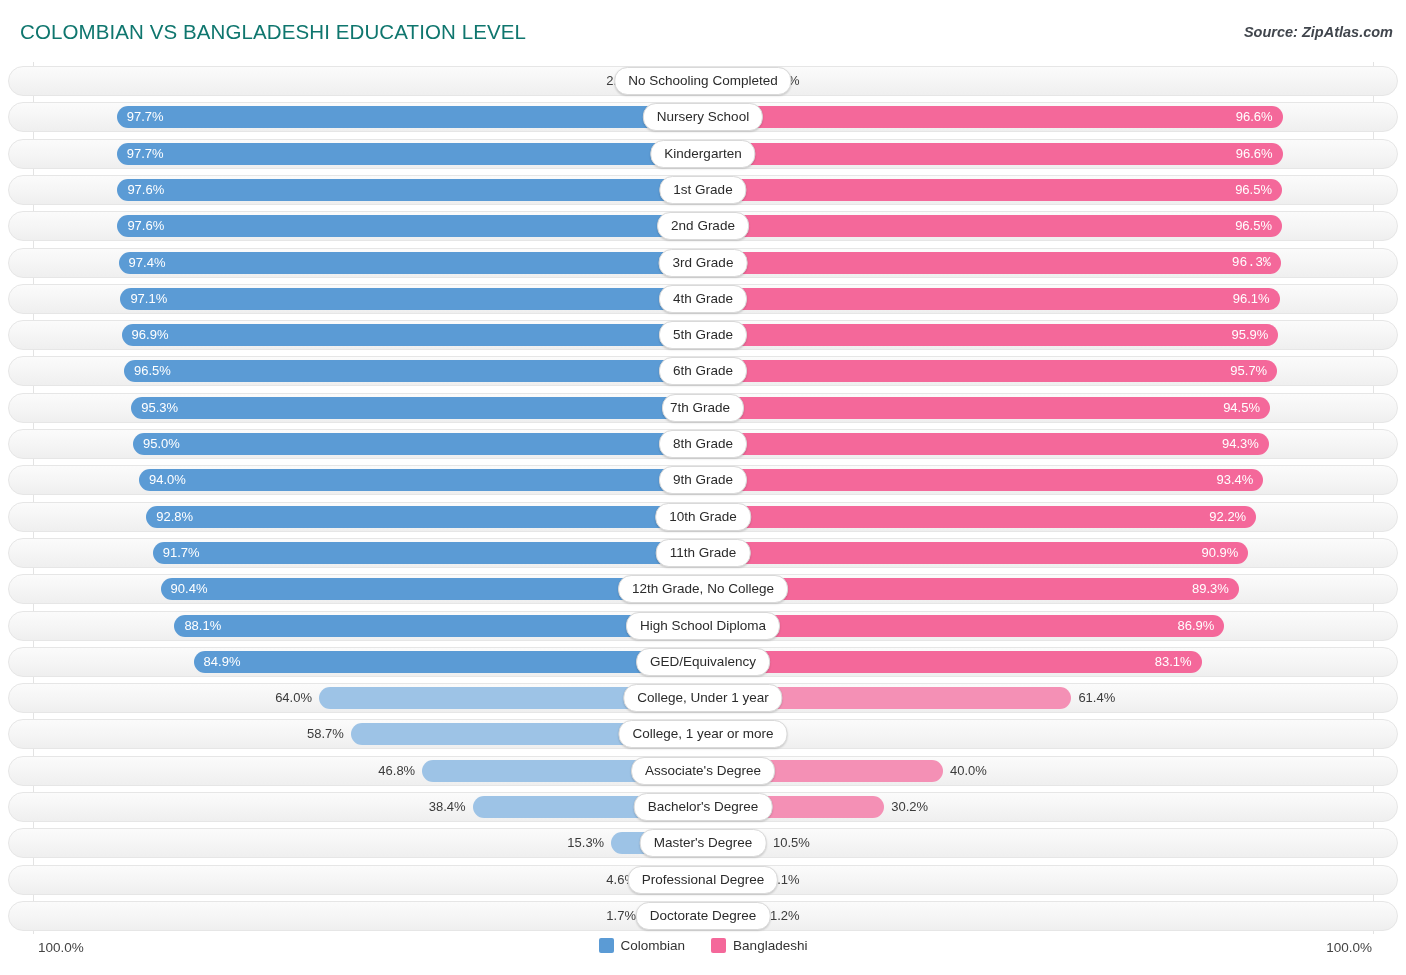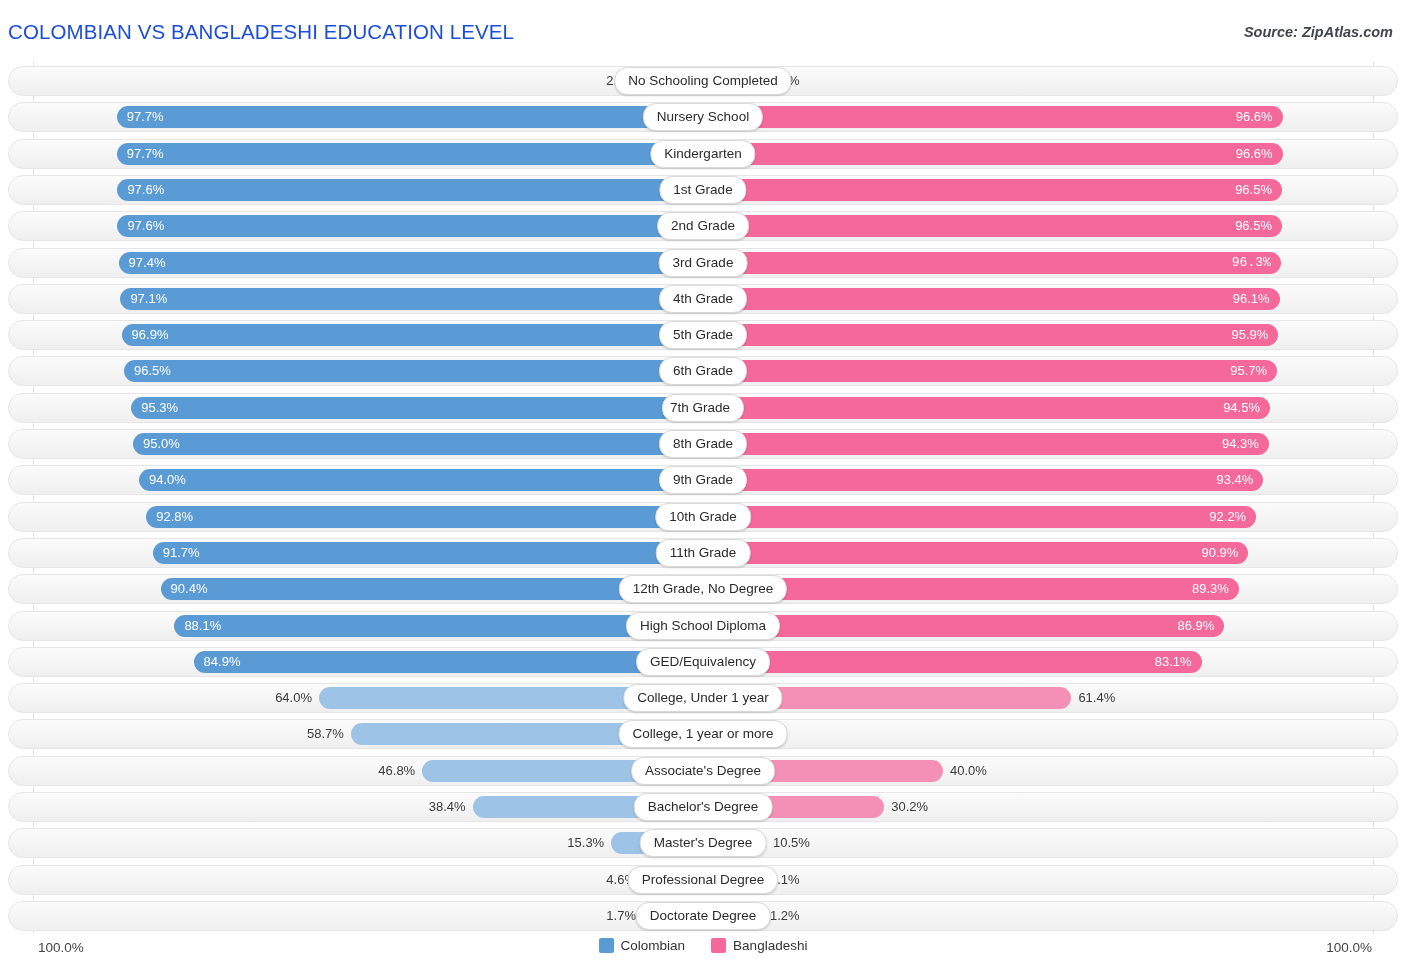--- a/index.html
+++ b/index.html
@@ -16,23 +16,23 @@
   }
 
   
   #header {
     position: absolute;
     left: 0; top: 0;
     width: 1406px; height: 62px;
   }
   #chart-title {
     position: absolute;
-    left: 8px; top: 20px;
+    left: 20px; top: 20px;
     font-size: 20.5px;
-    color: #1d4ed8;
+    color: #0f766e;
     letter-spacing: .1px;
     white-space: nowrap;
     text-align: right;
   }
   #source-label {
     position: absolute;
     right: 13px; top: 24px;
     font-size: 14.5px;
     font-style: italic;
     font-weight: bold;
@@ -311,21 +311,21 @@
       <div class="center-pill" style="left: 695px;">11th Grade</div>
     </div>
     <div class="row" style="top: 512.2px;">
       <div class="track"></div>
       <div class="bar bar-left" style="width: 542.4px; left: 152.6px; background: rgb(91, 155, 213);">
         <span class="bar-value val-in">90.4%</span>
       </div>
       <div class="bar bar-right" style="width: 535.8px; left: 695px; background: rgb(244, 104, 154);">
         <span class="bar-value val-in">89.3%</span>
       </div>
-      <div class="center-pill" style="left: 695px;">12th Grade, No Degree</div>
+      <div class="center-pill" style="left: 695px;">12th Grade, No College</div>
     </div>
     <div class="row" style="top: 548.5px;">
       <div class="track"></div>
       <div class="bar bar-left" style="width: 528.6px; left: 166.4px; background: rgb(91, 155, 213);">
         <span class="bar-value val-in">88.1%</span>
       </div>
       <div class="bar bar-right" style="width: 521.4px; left: 695px; background: rgb(244, 104, 154);">
         <span class="bar-value val-in">86.9%</span>
       </div>
       <div class="center-pill" style="left: 695px;">High School Diploma</div>

